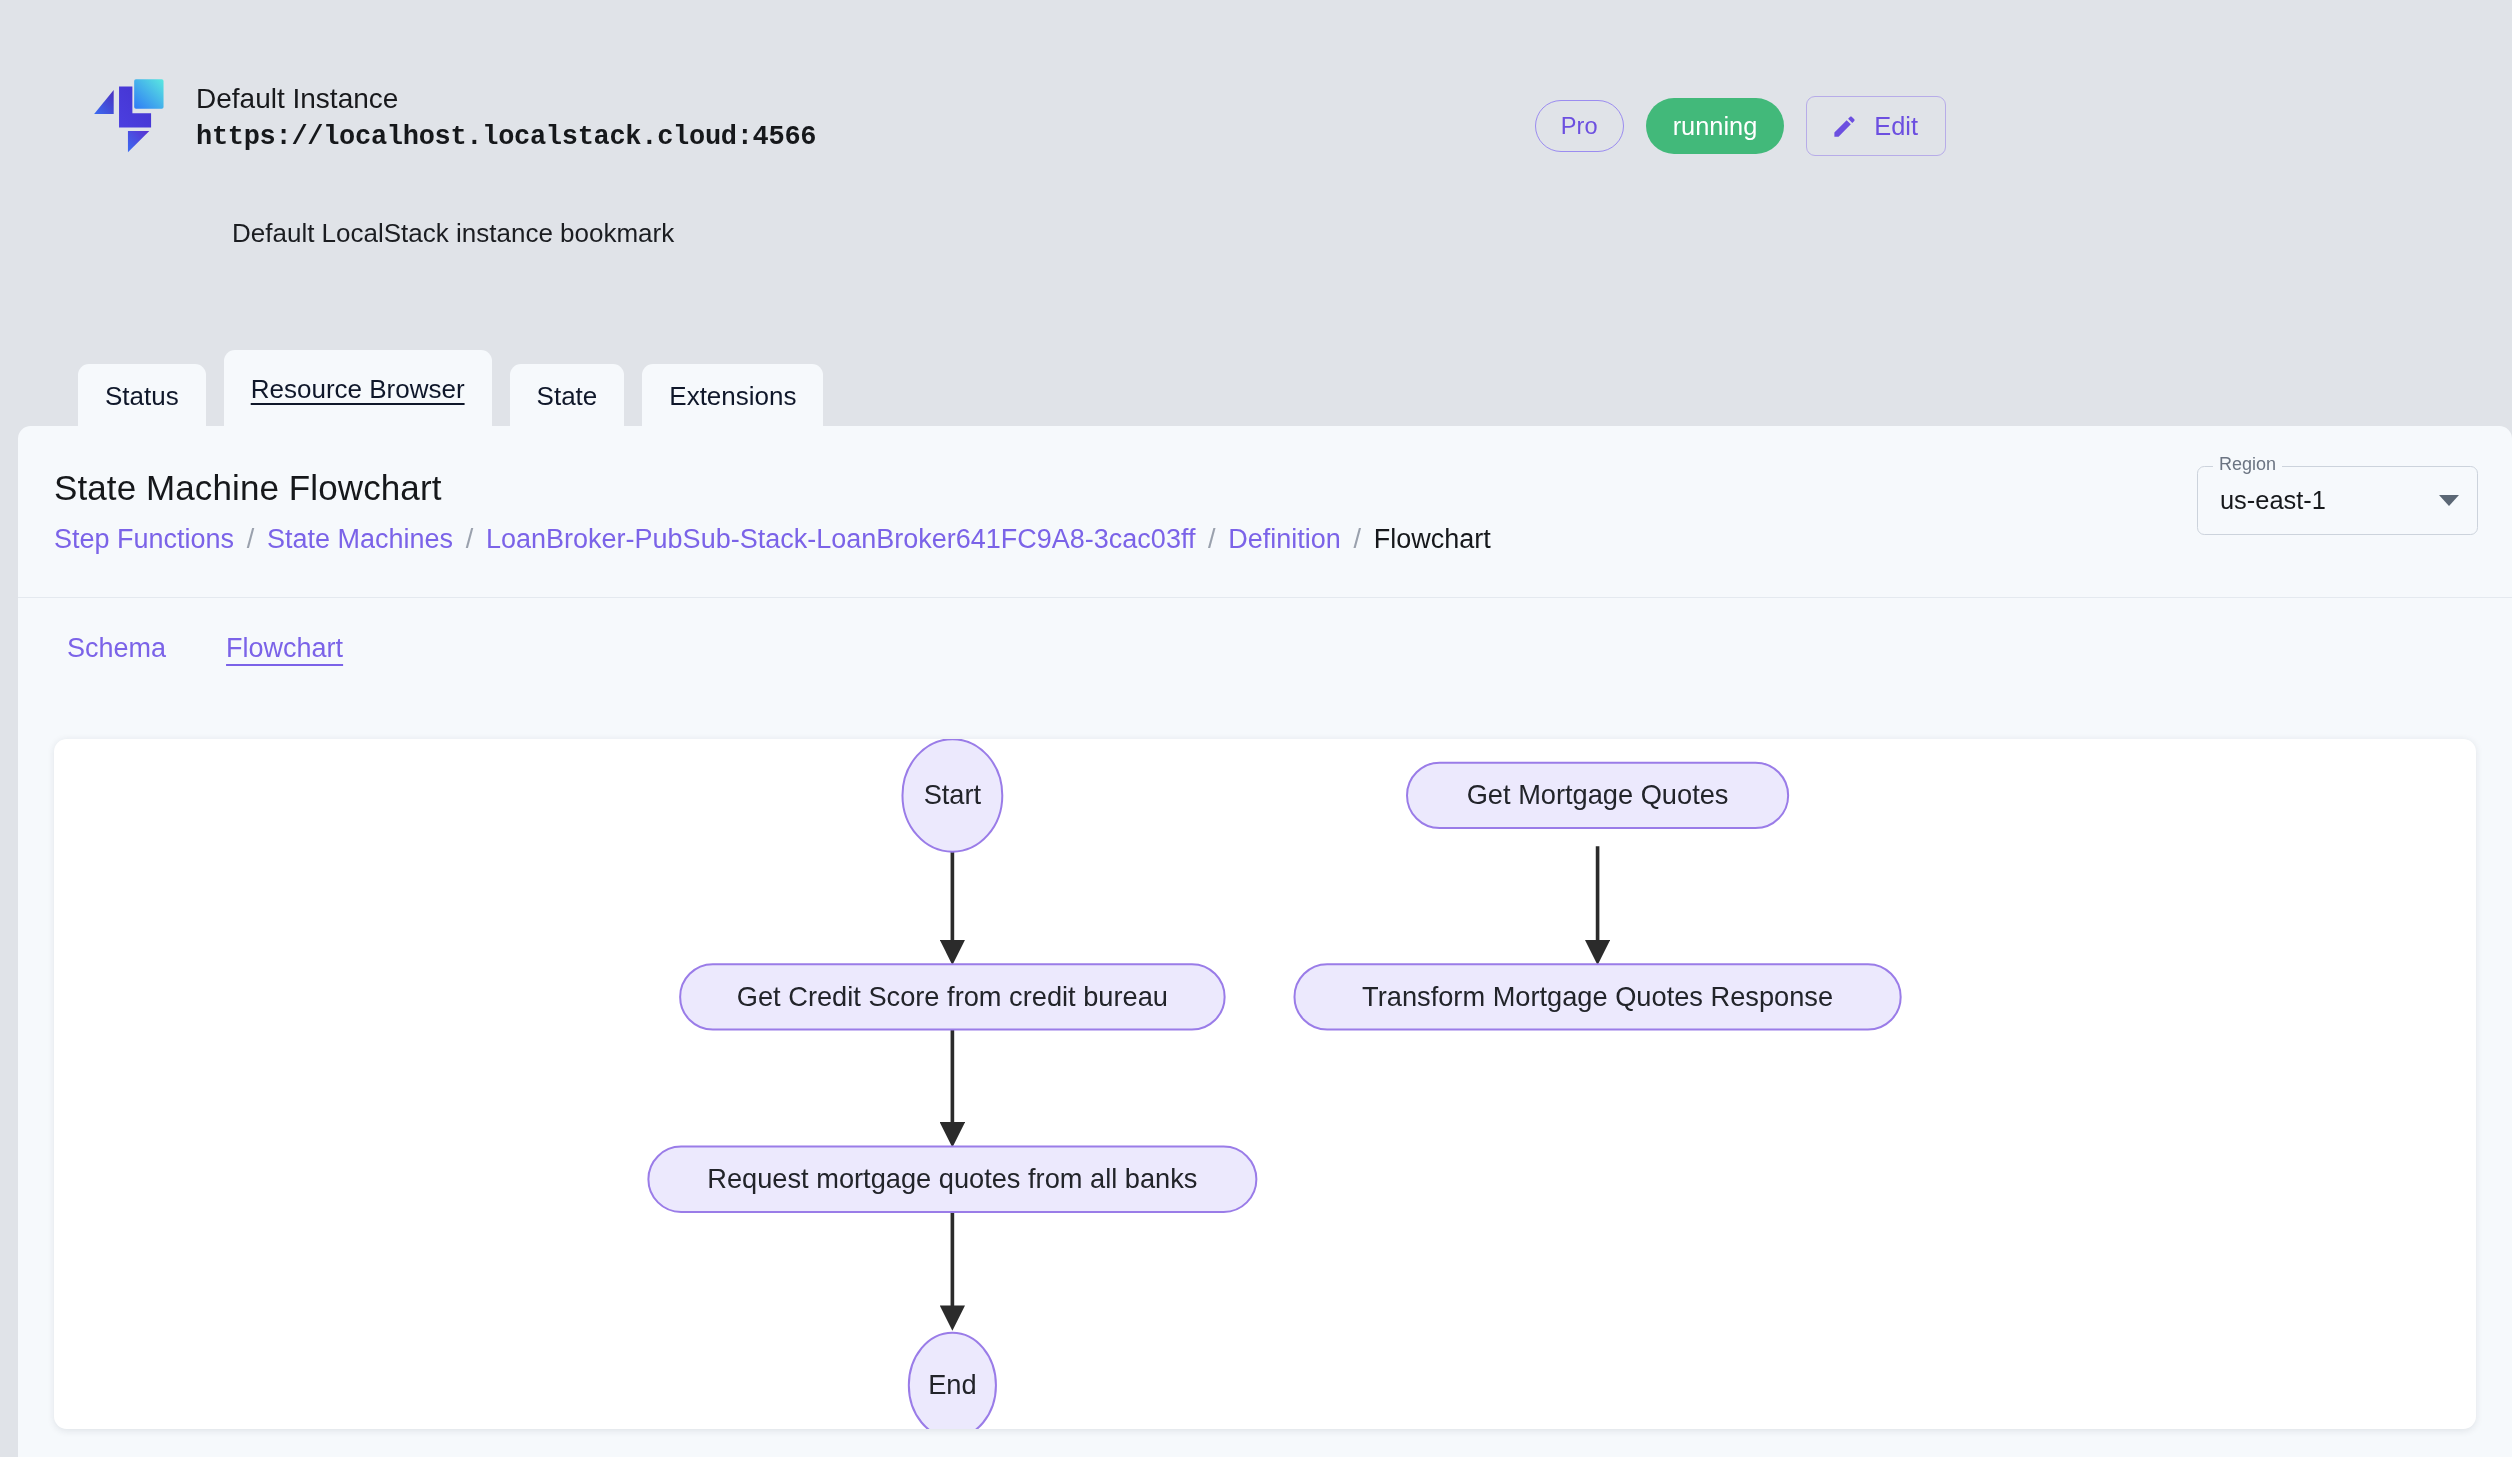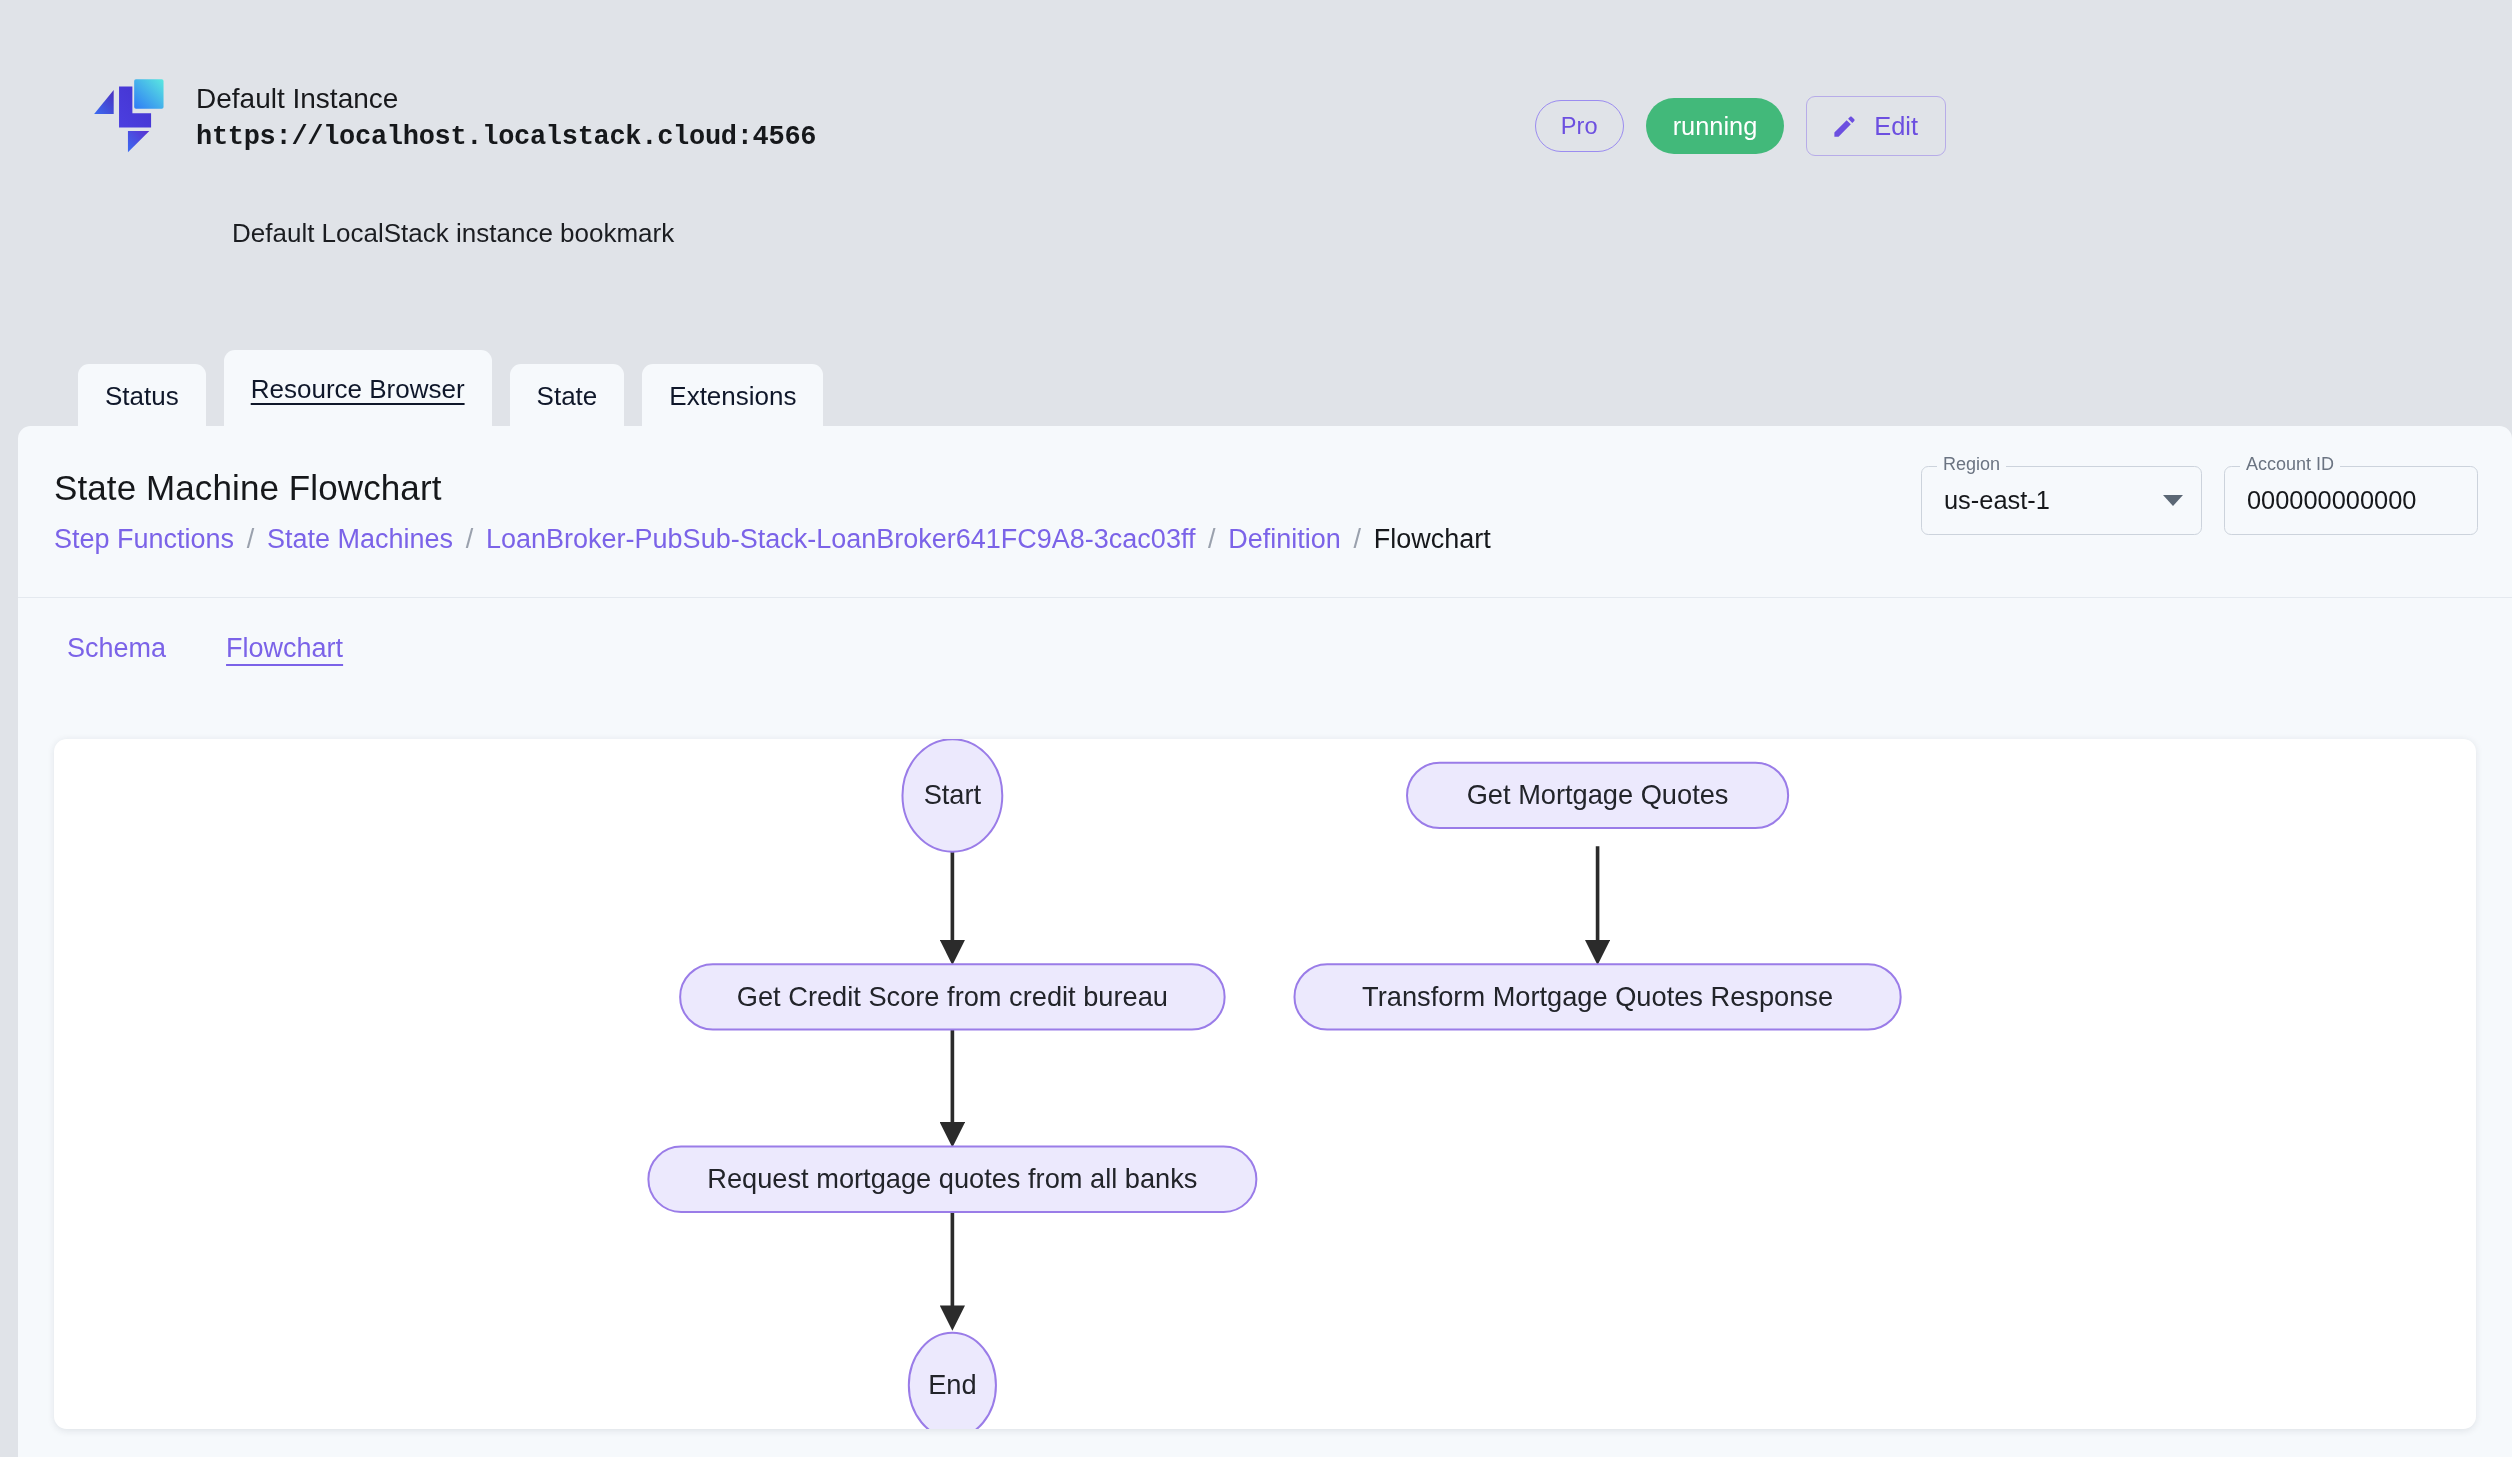--- a/index.html
+++ b/index.html
@@ -329,24 +329,20 @@
       <span class="crumb-sep">/</span>
       <span class="crumb-current">Flowchart</span>
     </div>
 
     <div class="selectors">
       <div class="field field-region">
         <span class="field-label">Region</span>
         <span class="field-value">us-east-1</span>
         <span class="caret"></span>
       </div>
-      <div class="field field-account">
-        <span class="field-label">Account ID</span>
-        <span class="field-value">000000000000</span>
-      </div>
     </div>
   </div>
 
   <div class="sub-tabs">
     <div class="sub-tab">Schema</div>
     <div class="sub-tab active">Flowchart</div>
   </div>
 
   <div class="chart-card">
     <svg viewBox="0 0 2669 760" preserveAspectRatio="xMidYMid meet">

